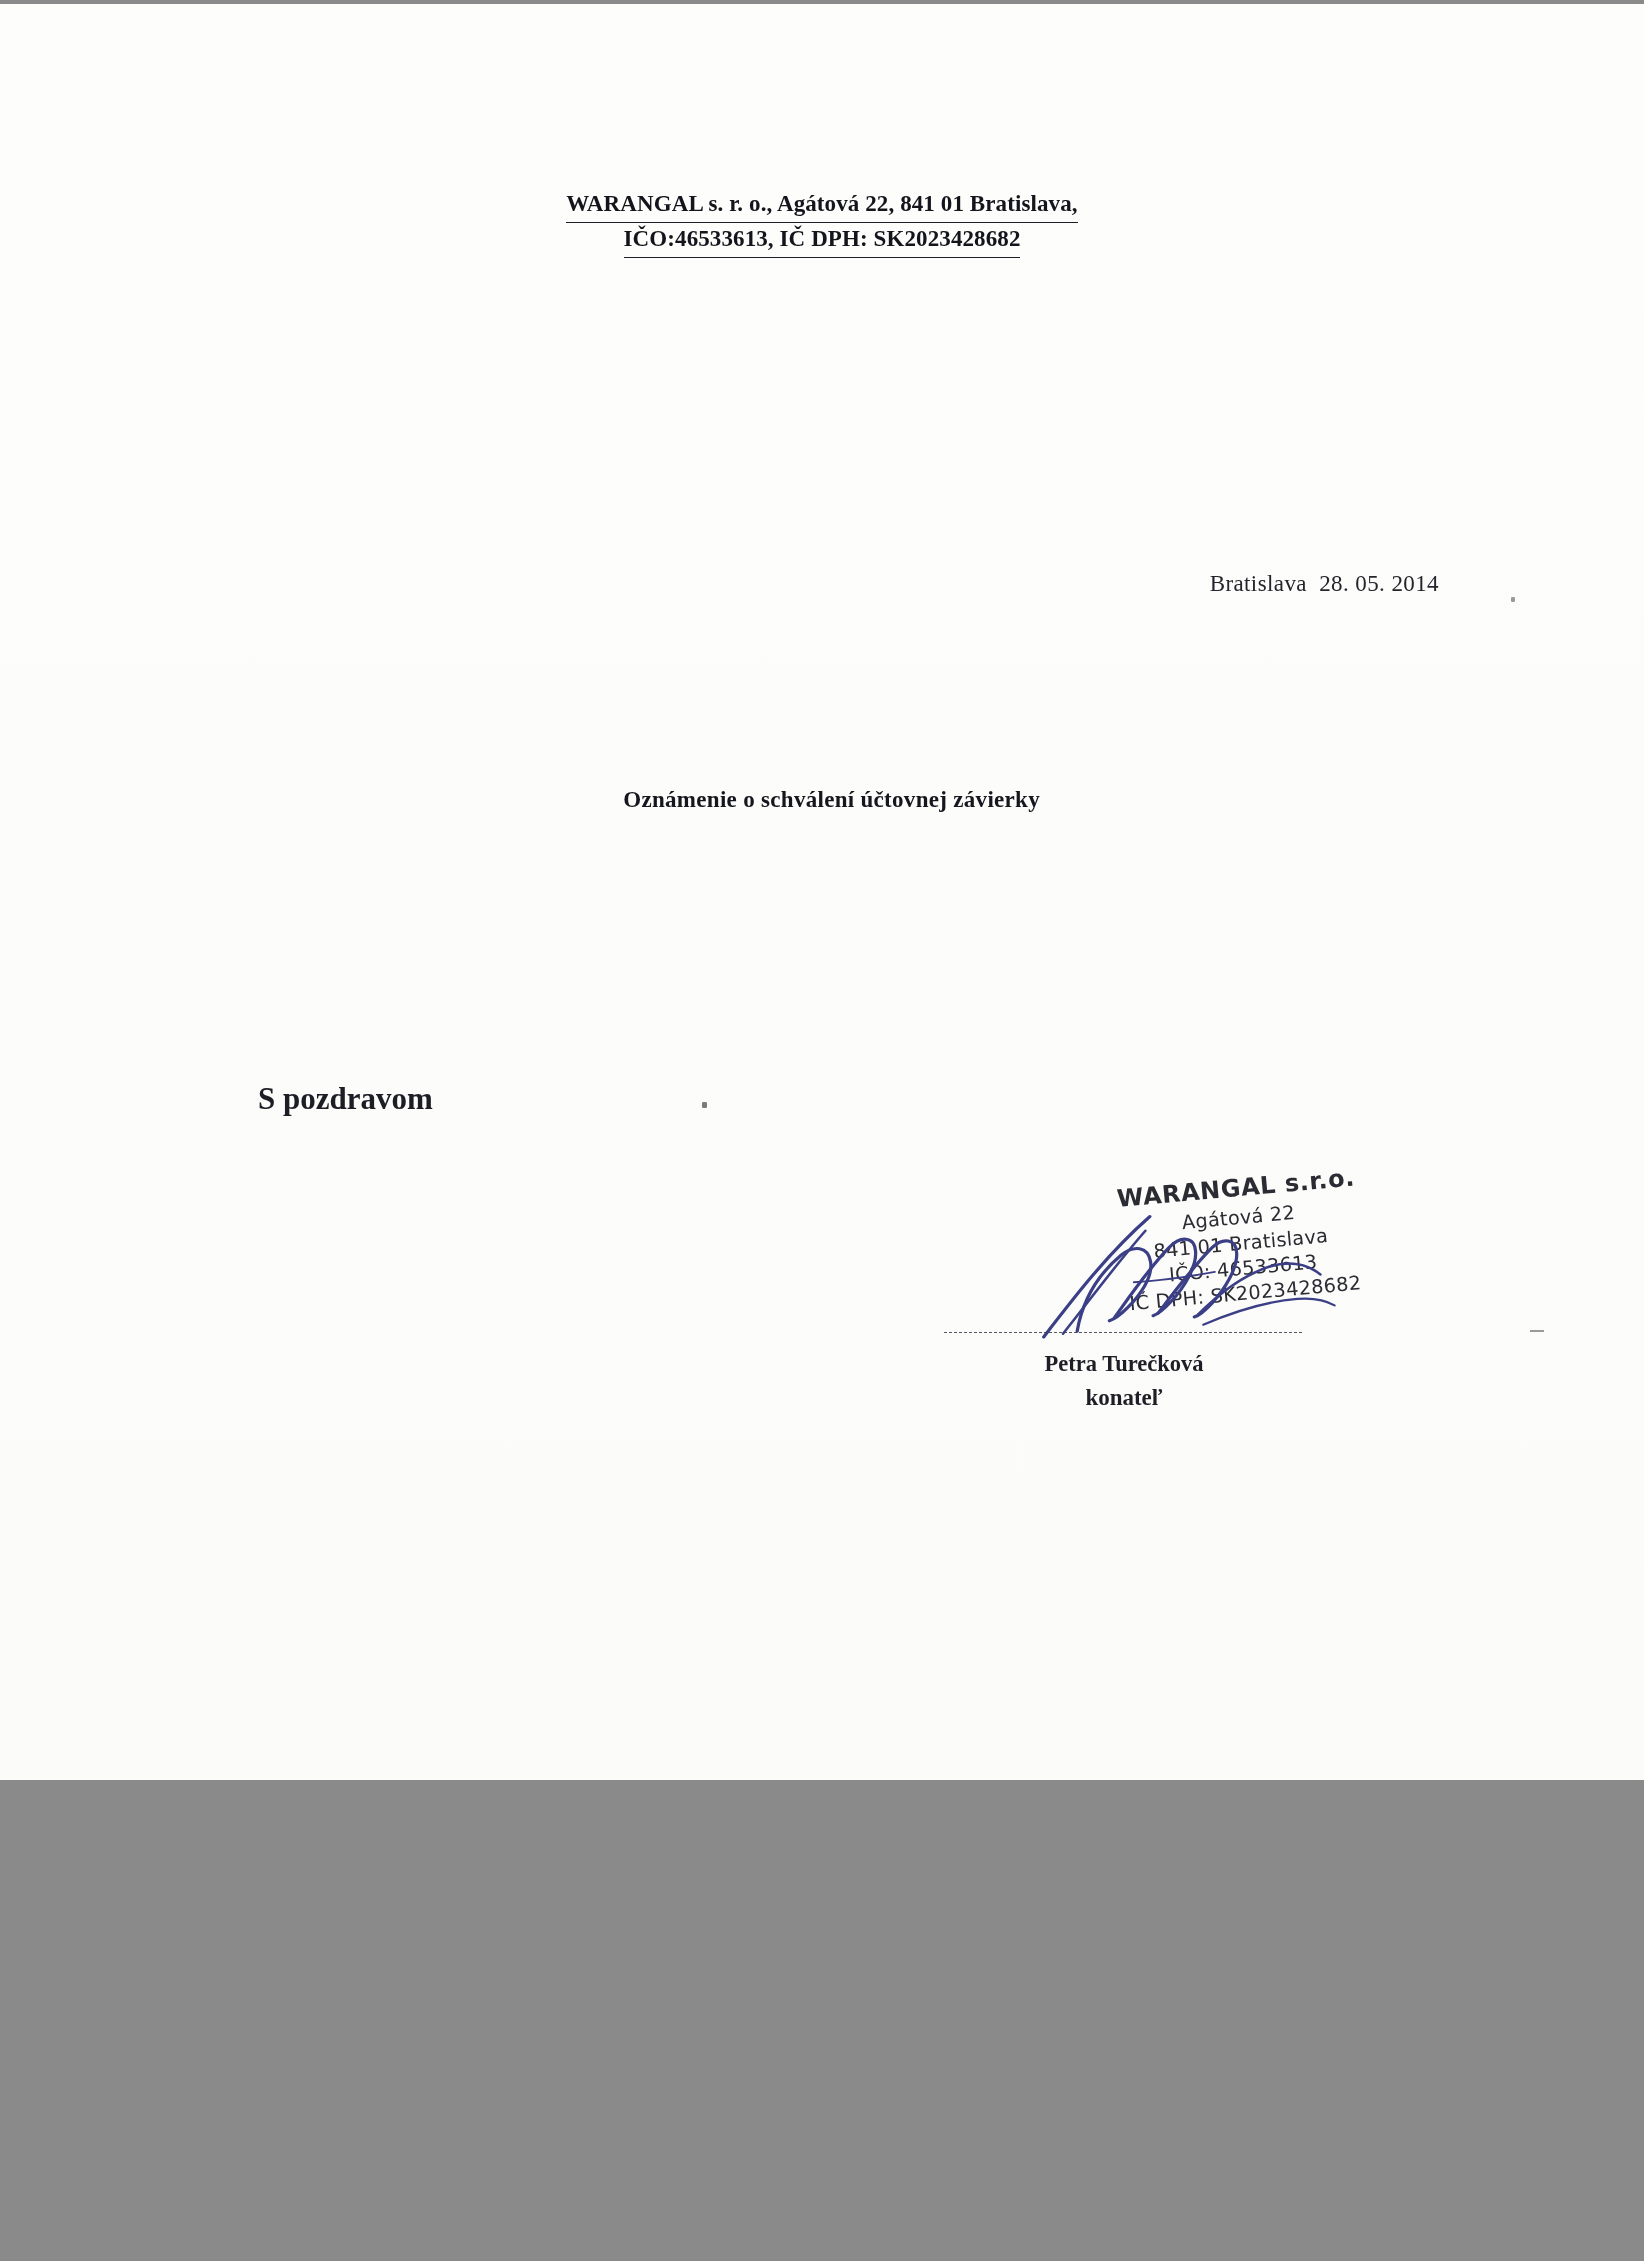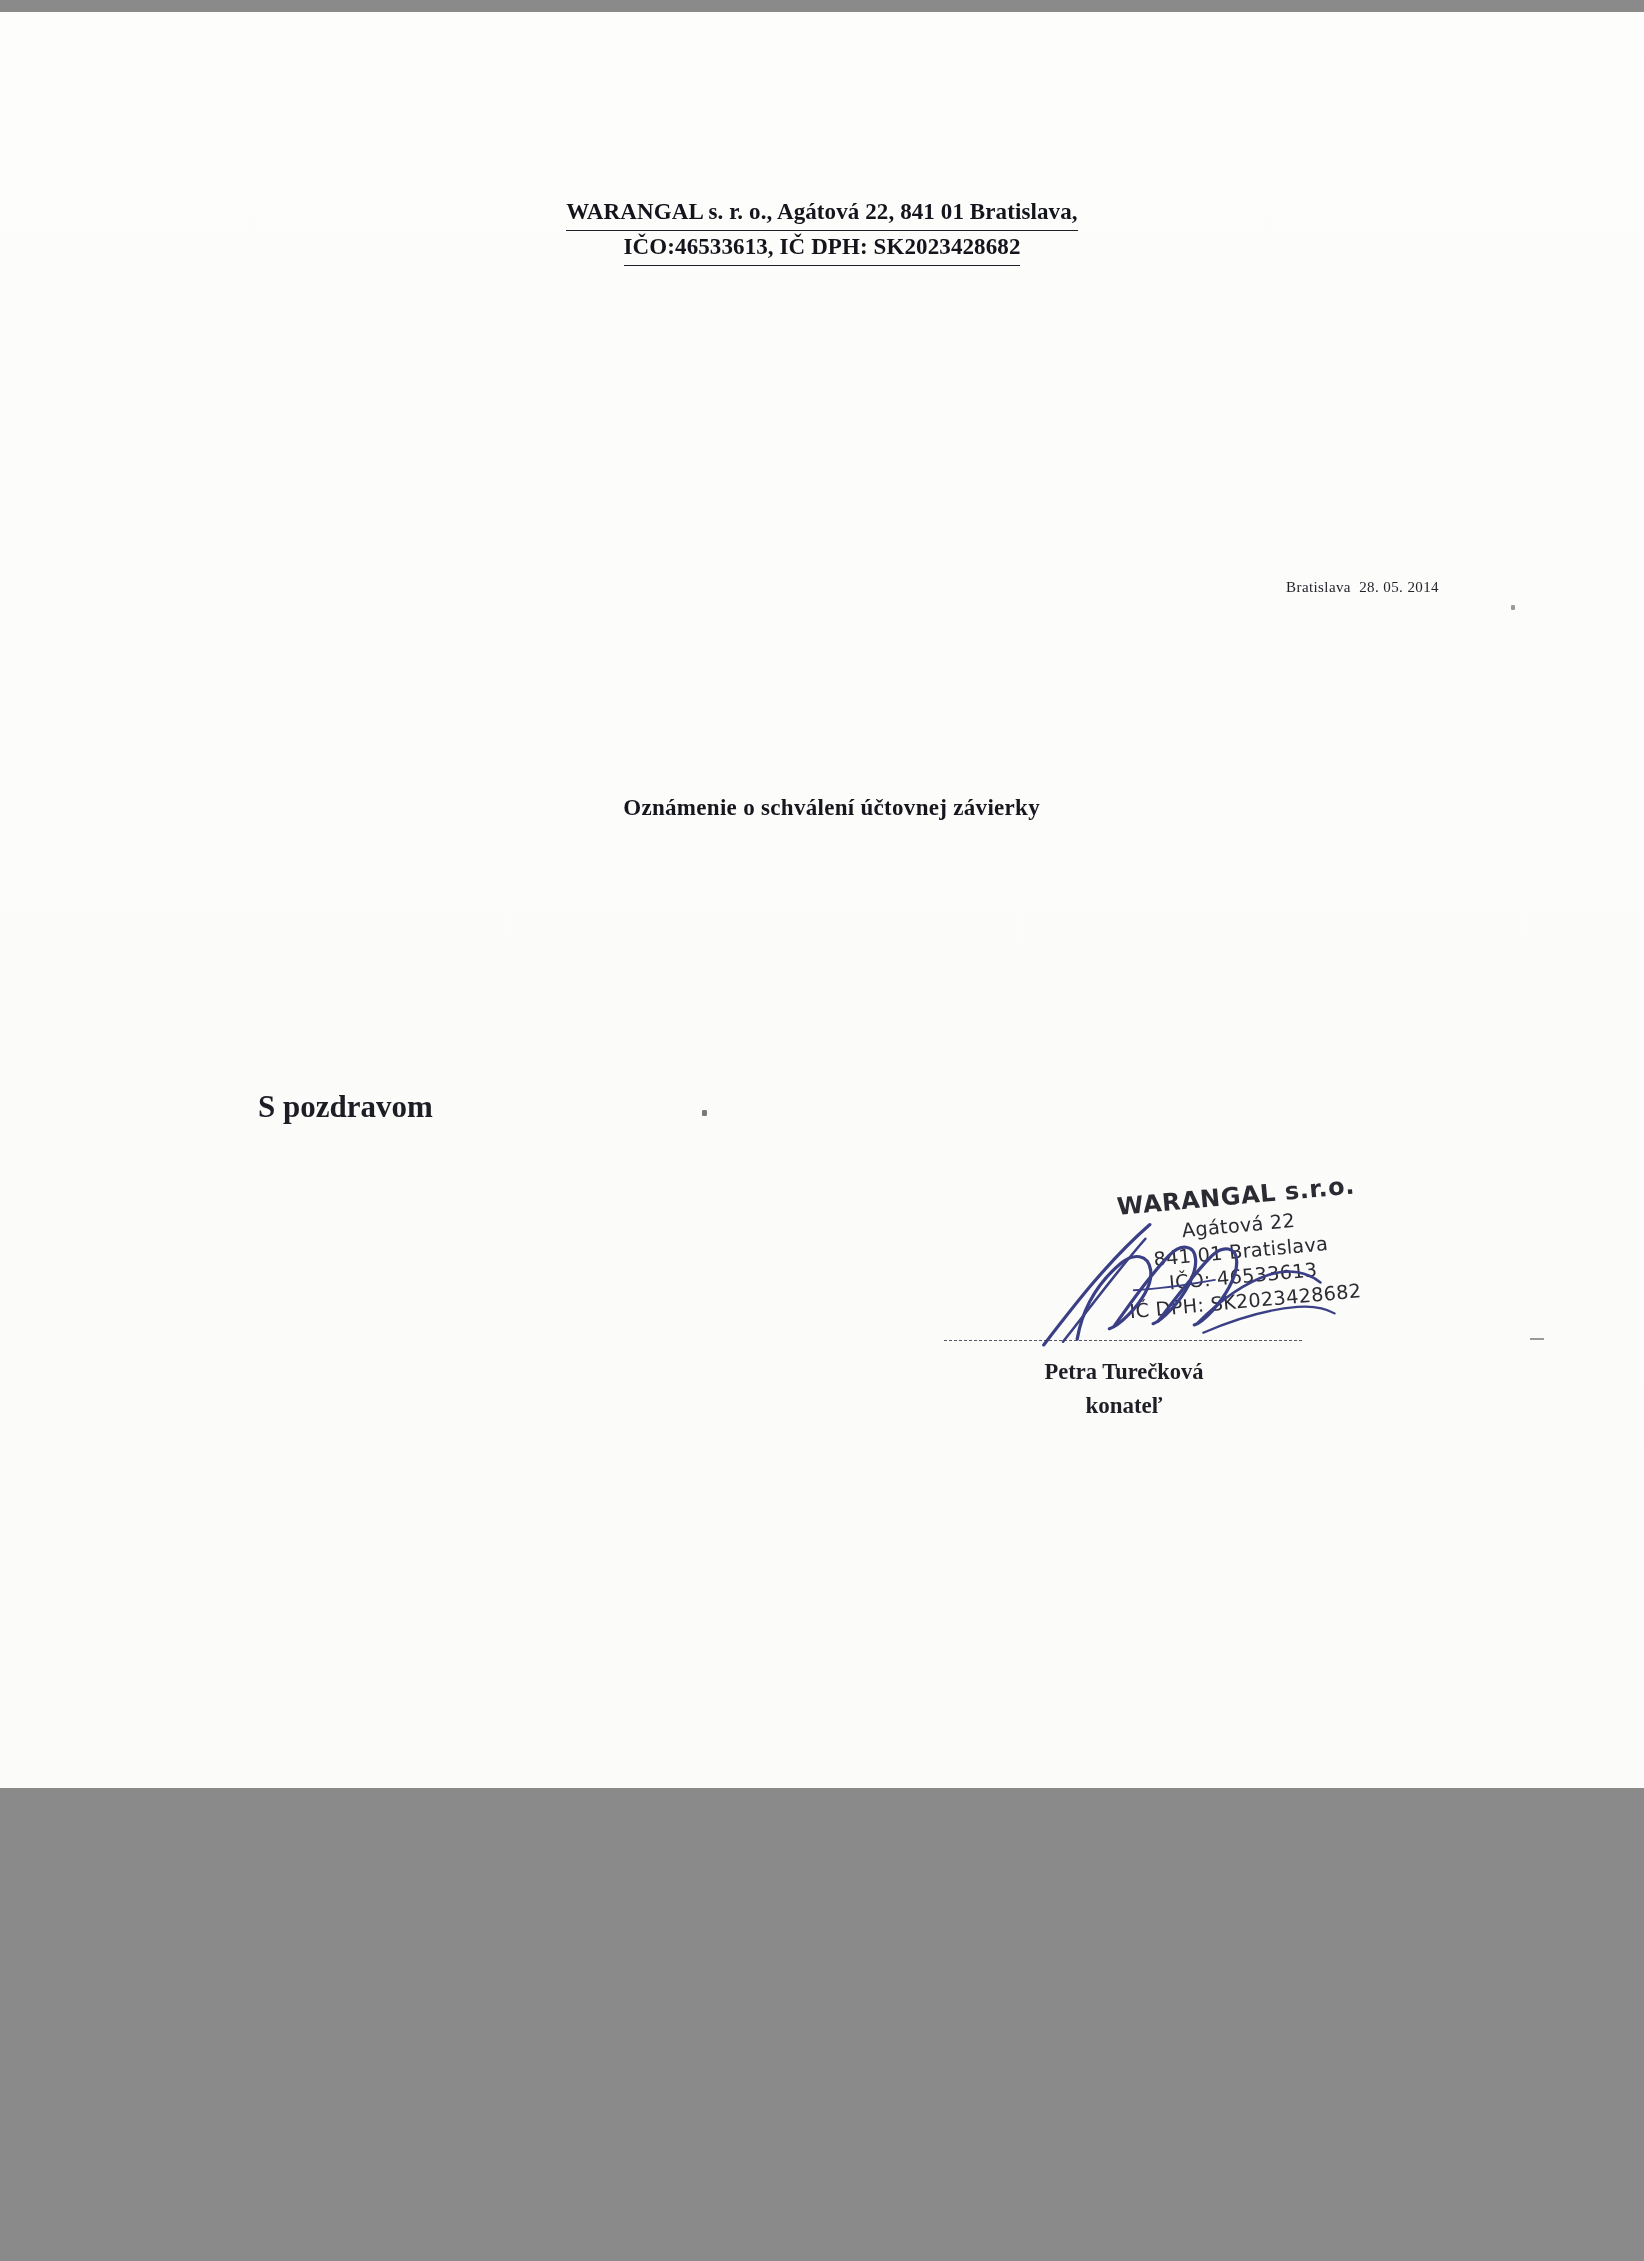--- a/index.html
+++ b/index.html
@@ -5,21 +5,21 @@
   html, body {
     margin: 0;
     padding: 0;
     background: #8a8a8a;
   }
   .page {
     position: relative;
     width: 1644px;
     height: 1776px;
     background: #ffffff;
-    margin: 12px auto;
+    margin: 4px auto;
     overflow: hidden;
     font-family: "Liberation Serif", serif;
     color: #1b1b1b;
   }
   
   .scan-tint {
     position: absolute;
     inset: 0;
     background: linear-gradient(180deg, #fdfdfb 0%, #fcfcfa 40%, #fbfbf9 100%);
     pointer-events: none;
@@ -47,21 +47,21 @@
     display: inline-block;
     border-bottom: 1.3px solid #1d1d28;
     padding-bottom: 1.3px;
   }
 
   
   .placedate {
     position: absolute;
     top: 567px;
     right: 205px;
-    font-size: 15px;
+    font-size: 23px;
     letter-spacing: 0.4px;
     color: #24242c;
     white-space: pre;
   }
 
   
   .doc-title {
     position: absolute;
     top: 783px;
     left: 0;

